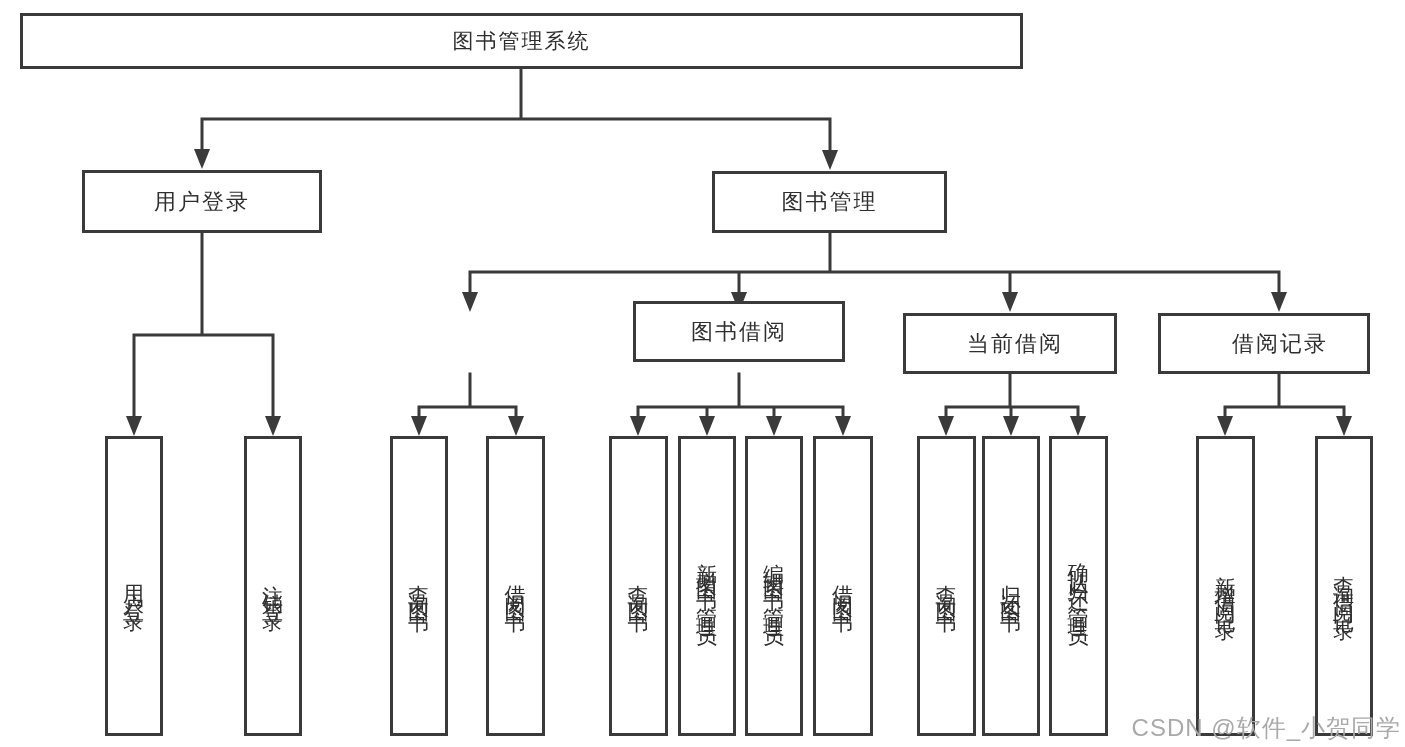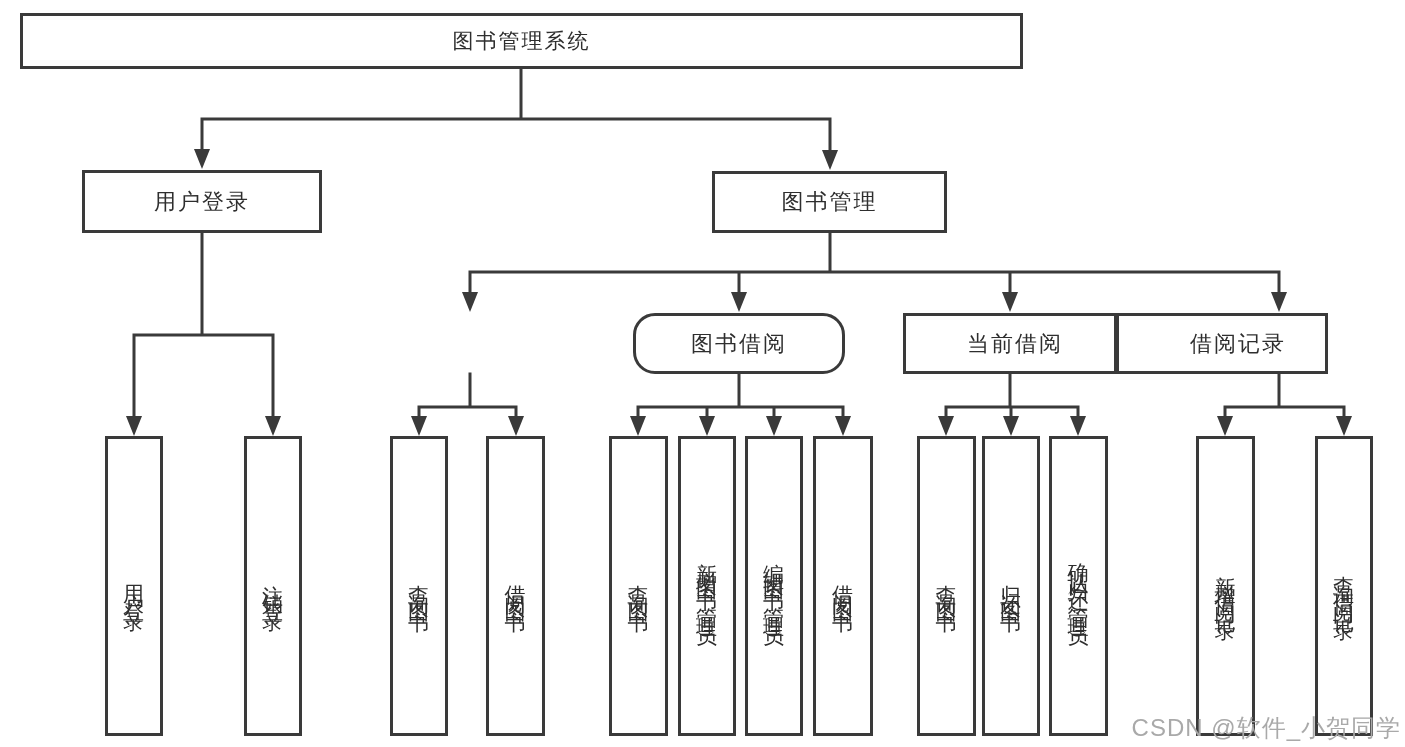--- a/index.html
+++ b/index.html
@@ -96,27 +96,27 @@
     <span class="h-label">图书管理系统</span>
   </div>
 
   <div class="box" style="left:82px;top:170px;width:240px;height:63px;">
     <span class="h-label">用户登录</span>
   </div>
   <div class="box" style="left:712px;top:171px;width:235px;height:62px;text-align:center;">
     <span class="h-label">图书管理</span>
   </div>
 
-  <div class="box" style="left:633px;top:313px;width:212px;height:61px;border-radius:22px;">
+  <div class="box" style="left:633px;top:301px;width:212px;height:61px;">
     <span class="h-label">图书借阅</span>
   </div>
   <div class="box" style="left:903px;top:313px;width:214px;height:61px;padding-left:10px;">
     <span class="h-label">当前借阅</span>
   </div>
-  <div class="box" style="left:1116px;top:313px;width:212px;height:61px;padding-left:32px;">
+  <div class="box" style="left:1158px;top:313px;width:212px;height:61px;padding-left:32px;">
     <span class="h-label">借阅记录</span>
   </div>
 
   <div class="box" style="left:105px;top:436px;width:58px;height:300px;">
     <span class="v-label">用户登录</span>
   </div>
   <div class="box" style="left:244px;top:436px;width:58px;height:300px;">
     <span class="v-label">注销登录</span>
   </div>
 

